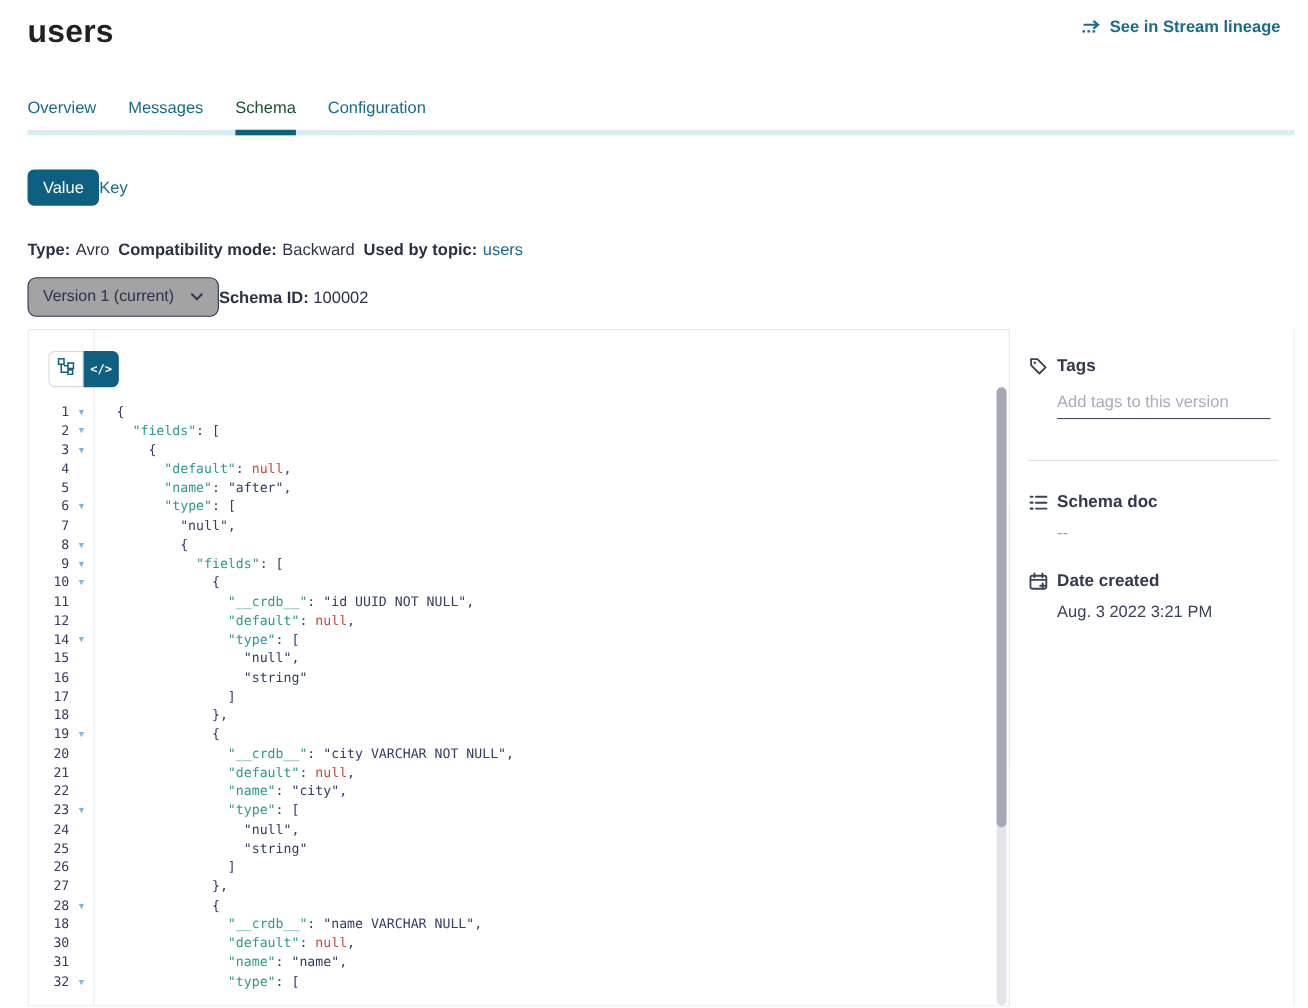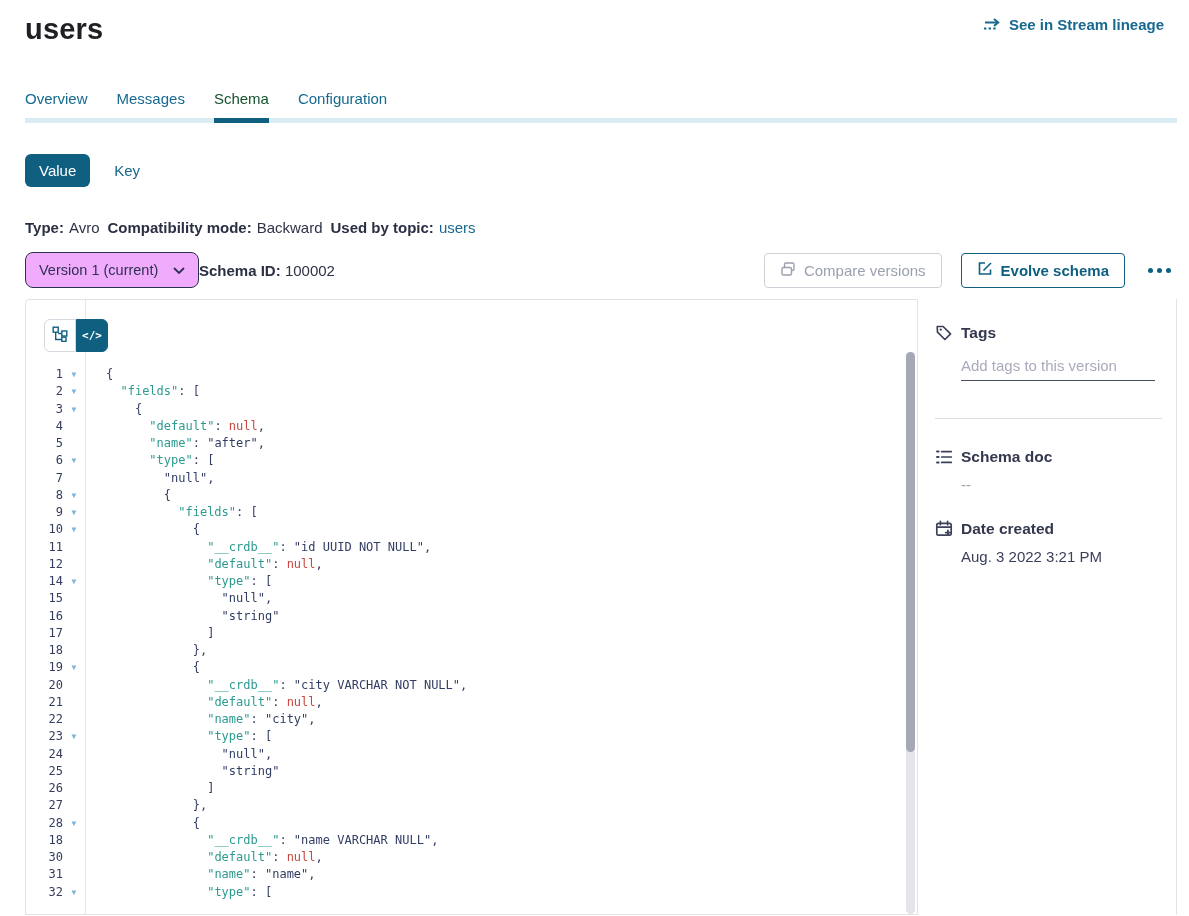--- a/index.html
+++ b/index.html
@@ -27,35 +27,35 @@
   .lineage-link{margin-top:16px;margin-right:13px;display:flex;align-items:center;gap:7px;
     color:var(--accent);font-size:15px;font-weight:700;cursor:pointer;text-decoration:none;}
   .lineage-link svg{display:block;}
 
   
   .tabs{margin-top:44px;display:flex;gap:29px;border-bottom:5px solid var(--track);}
   .tab{font-size:15px;color:var(--accent);padding-bottom:11px;margin-bottom:-5px;cursor:pointer;}
   .tab.active{color:#14532d;border-bottom:5px solid var(--accent-dark);}
 
   
-  .toggle-row{margin-top:31px;display:flex;align-items:center;gap:24px;}
+  .toggle-row{margin-top:31px;display:flex;align-items:center;}
   .pill-button{background:var(--accent-dark);color:#fff;font-size:15px;font-weight:400;
     border:none;border-radius:6px;padding:8px 14px;cursor:pointer;}
   .key-link{color:var(--accent);font-size:15px;cursor:pointer;}
 
   
   .meta-row{margin-top:32px;display:flex;gap:8px;font-size:15px;color:var(--ink);}
   .meta-row b{font-weight:700;color:#2a2f44;}
   .meta-pair{display:flex;gap:5px;}
   .topic-link{color:var(--accent);cursor:pointer;}
 
   
   .version-row{margin-top:16px;display:flex;align-items:center;}
   .version-select{display:flex;align-items:center;justify-content:space-between;width:174px;height:36px;
-    border:1px solid #2b3350;border-radius:8px;padding:0 13px;font-size:14.5px;color:#2c3150;cursor:pointer;background:#f0abfc;}
+    border:1px solid #2b3350;border-radius:8px;padding:0 13px;font-size:14.5px;color:#2c3150;cursor:pointer;background:#a3a3a3;}
   .schema-id{font-size:15px;}
   .schema-id b{font-weight:700;color:#2a2f44;}
   .right-actions{margin-left:auto;display:flex;align-items:center;gap:19px;}
   .btn{display:flex;align-items:center;gap:8px;height:35px;padding:0 15px;border-radius:4px;
     background:#fff;font-size:15px;cursor:pointer;}
   .btn-disabled{border:1px solid #cfd1d9;color:var(--muted);font-weight:500;cursor:default;}
   .btn-outline{border:1px solid var(--accent-dark);color:var(--accent-dark);font-weight:700;}
   .more-btn{display:flex;gap:4px;align-items:center;padding:4px;margin-right:2px;cursor:pointer;}
   .more-btn i{width:5px;height:5px;border-radius:50%;background:var(--accent-dark);display:block;}
 
@@ -148,45 +148,20 @@
       <span>Version 1 (current)</span>
       <span>
         <svg width="12" height="8" viewBox="0 0 12 8" fill="none" stroke="#2c3150" stroke-width="1.8" stroke-linecap="round">
           <path d="M1.5 1.5L6 6l4.5-4.5"></path>
         </svg>
       </span>
     </div>
     <div class="schema-id">
       <b>Schema ID:</b>
       <span>100002</span>
-    </div>
-    <div class="right-actions">
-      <button class="btn btn-disabled">
-        <span>
-          <svg width="16" height="16" viewBox="0 0 16 16" fill="none" stroke="#9ba0af" stroke-width="1.4">
-            <rect x="4.5" y="2" width="9.5" height="7.5" rx="1.5"></rect>
-            <rect x="2" y="6.5" width="9.5" height="7.5" rx="1.5" fill="#fff"></rect>
-          </svg>
-        </span>
-        <span>Compare versions</span>
-      </button>
-      <button class="btn btn-outline">
-        <span>
-          <svg width="16" height="16" viewBox="0 0 16 16" fill="none" stroke="#0e5f80" stroke-width="1.6">
-            <path d="M13.5 8.5v4.5h-11v-11H8"></path>
-            <path d="M6.5 9.5L14 2"></path>
-          </svg>
-        </span>
-        <span>Evolve schema</span>
-      </button>
-      <div class="more-btn">
-        <i></i>
-          <i></i>
-          <i></i>
-      </div>
     </div>
   </div>
 
   <div class="main">
 
     <div class="code-panel">
       <div class="view-toggle">
         <div class="view-btn tree">
           <span>
             <svg width="16" height="16" viewBox="0 0 16 16" fill="none" stroke="#0e5f80" stroke-width="1.4">

